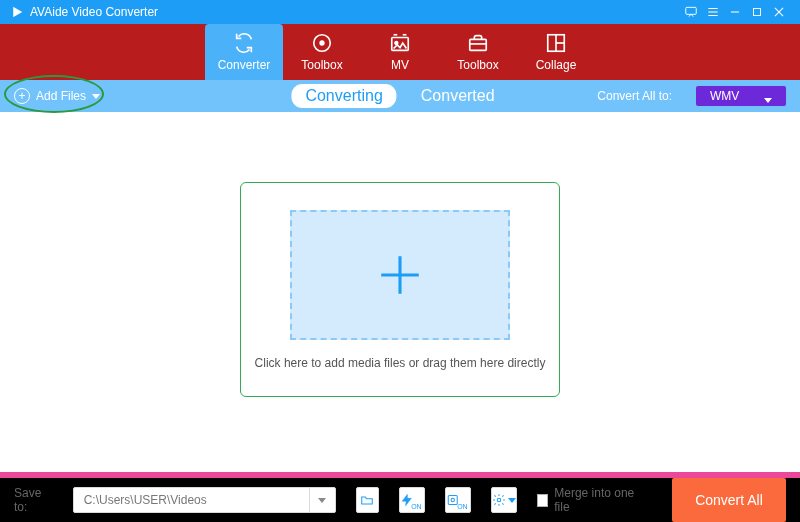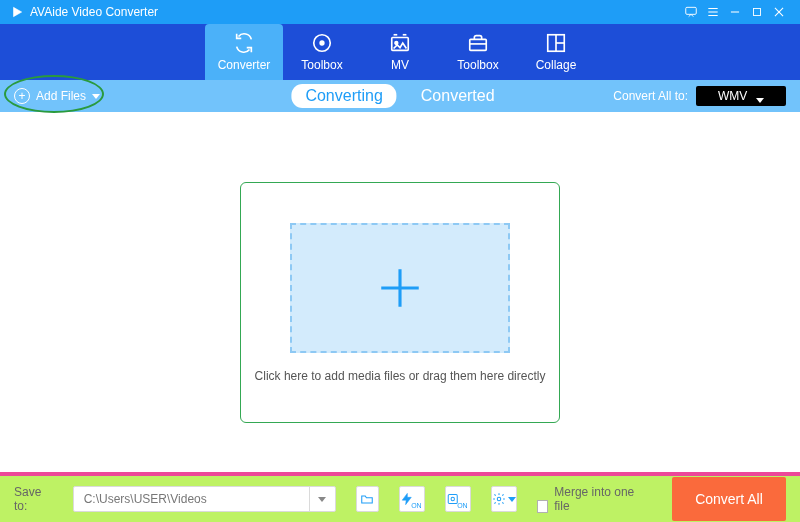--- a/index.html
+++ b/index.html
@@ -6,51 +6,51 @@
   body { width: 800px; height: 522px; background: #ffffff; overflow: hidden; }
   .window { width: 800px; height: 522px; display: flex; flex-direction: column; position: relative; }
 
   .titlebar { height: 24px; background: #1e9df7; color: #ffffff; display: flex; align-items: center; padding: 4px 10px; font-size: 12px; }
   .titlebar .logo { display: inline-flex; align-items: center; margin-right: 6px; }
   .titlebar .title { flex: 0 0 auto; }
   .titlebar .spacer { flex: 1; }
   .titlebar .winbtn { width: 22px; height: 22px; display: inline-flex; align-items: center; justify-content: center; cursor: pointer; color: #ffffff; }
   .titlebar svg { stroke: #ffffff; }
 
-  .navbar { height: 56px; background: #1d4ed8; display: flex; align-items: flex-end; justify-content: center; gap: 0; }
+  .navbar { height: 56px; background: #b91c1c; display: flex; align-items: flex-end; justify-content: center; gap: 0; }
   .tab { width: 78px; height: 56px; display: flex; flex-direction: column; align-items: center; justify-content: center; color: #ffffff; font-size: 12px; cursor: pointer; gap: 4px; }
   .tab.active { background: #4bb1f9; border-top-left-radius: 4px; border-top-right-radius: 4px; }
   .tab svg { stroke: #ffffff; fill: none; }
 
   .toolbar { height: 32px; background: #72c3fb; display: flex; align-items: center; padding: 0 14px; color: #ffffff; font-size: 12px; }
   .addfiles { display: inline-flex; align-items: center; gap: 6px; cursor: pointer; }
   .addfiles .plusring { width: 16px; height: 16px; border: 1.5px solid #ffffff; border-radius: 50%; display: inline-flex; align-items: center; justify-content: center; font-size: 12px; line-height: 1; }
   .toolbar .centergroup { position: absolute; left: 50%; transform: translateX(-50%); display: flex; gap: 10px; align-items: center; }
   .pill { padding: 3px 14px; border-radius: 11px; font-size: 16px; cursor: pointer; }
   .pill.active { background: #ffffff; color: #1e9df7; }
   .pill.inactive { color: #ffffff; }
-  .toolbar .rightgroup { margin-left: auto; display: flex; align-items: center; gap: 8px; }
-  .formatsel { background: #000000; color: #ffffff; padding: 3px 22px; min-width: 90px; display: inline-flex; align-items: flex-end; justify-content: space-between; border-radius: 2px; cursor: pointer; }
+  .toolbar .rightgroup { margin-left: auto; display: flex; align-items: center; gap: 24px; }
+  .formatsel { background: #6d28d9; color: #ffffff; padding: 3px 14px; min-width: 90px; display: inline-flex; align-items: flex-end; justify-content: space-between; border-radius: 2px; cursor: pointer; }
 
   .mainarea { flex: 1; background: #ffffff; position: relative; }
-  .dropcard { position: absolute; left: 240px; top: 70px; width: 320px; height: 241px; border: 1.5px solid #34a853; border-radius: 6px; display: flex; flex-direction: column; align-items: center; justify-content: center; gap: 16px; cursor: pointer; }
+  .dropcard { position: absolute; left: 240px; top: 70px; width: 320px; height: 215px; border: 1.5px solid #34a853; border-radius: 6px; display: flex; flex-direction: column; align-items: center; justify-content: center; gap: 16px; cursor: pointer; }
   .dropzone { width: 220px; height: 130px; border: 2px dashed #8ec9f4; background: #d3ebfc; display: flex; align-items: center; justify-content: center; }
   .dropzone svg { stroke: #1e9df7; stroke-width: 1.5; }
   .droptext { font-size: 12px; color: #555555; }
 
   
   .annot-ellipse { position: absolute; left: 4px; top: 75px; width: 100px; height: 38px; border: 2px solid #2a9a3e; border-radius: 50%; pointer-events: none; }
 
-  .bottombar { height: 50px; background: #bef264; border-top: 4px solid #ec4899; display: flex; align-items: center; padding: 0 14px; font-size: 12px; color: #666666; gap: 20px; }
+  .bottombar { height: 50px; background: #000000; border-top: 6px solid #ec4899; display: flex; align-items: center; padding: 0 14px; font-size: 12px; color: #666666; gap: 20px; }
   .pathbox { display: flex; align-items: center; border: 1px solid #dadada; background: #ffffff; height: 26px; border-radius: 2px; }
   .pathbox .path { padding: 0 10px; min-width: 235px; color: #777777; }
   .pathbox .dd { width: 26px; height: 26px; border-left: 1px solid #dadada; display: inline-flex; align-items: center; justify-content: center; color: #888888; cursor: pointer; }
   .smbtn { width: 26px; height: 26px; border: 1px solid #dadada; background: #ffffff; display: inline-flex; align-items: center; justify-content: center; border-radius: 2px; cursor: pointer; }
   .smbtn svg { stroke: #1e9df7; }
-  .mergewrap { margin-left: auto; display: flex; align-items: flex-end; gap: 6px; color: #666666; cursor: pointer; }
+  .mergewrap { margin-left: auto; display: flex; align-items: center; gap: 6px; color: #666666; cursor: pointer; }
   .mergewrap .chk { width: 13px; height: 13px; border: 1px solid #b0b0b0; background: #ffffff; }
   .convertbtn { margin-left: 12px; background: #fa6a3c; color: #ffffff; width: 130px; height: 44px; display: inline-flex; align-items: center; justify-content: center; font-size: 14px; border-radius: 2px; cursor: pointer; }
 
   .caret { display: inline-block; width: 0; height: 0; border-left: 4px solid transparent; border-right: 4px solid transparent; border-top: 5px solid currentColor; }
 </style>
 </head>
 <body>
 
 <div class="window">
 

